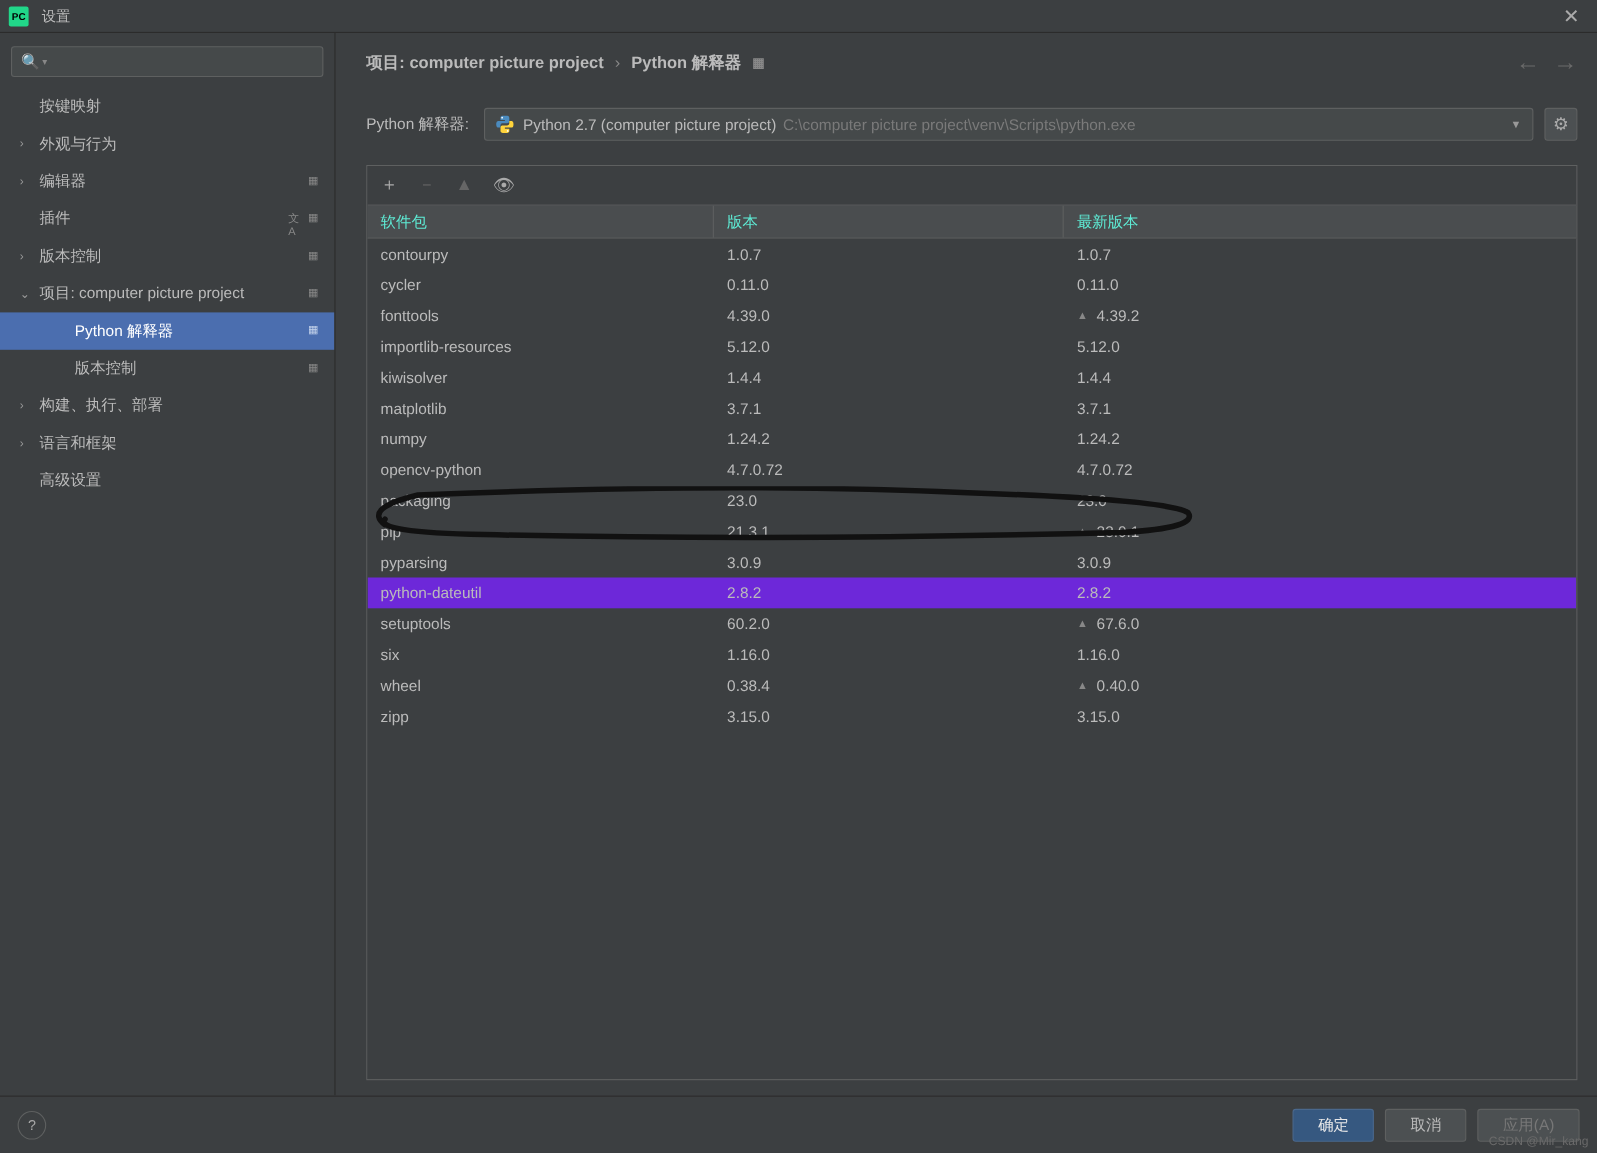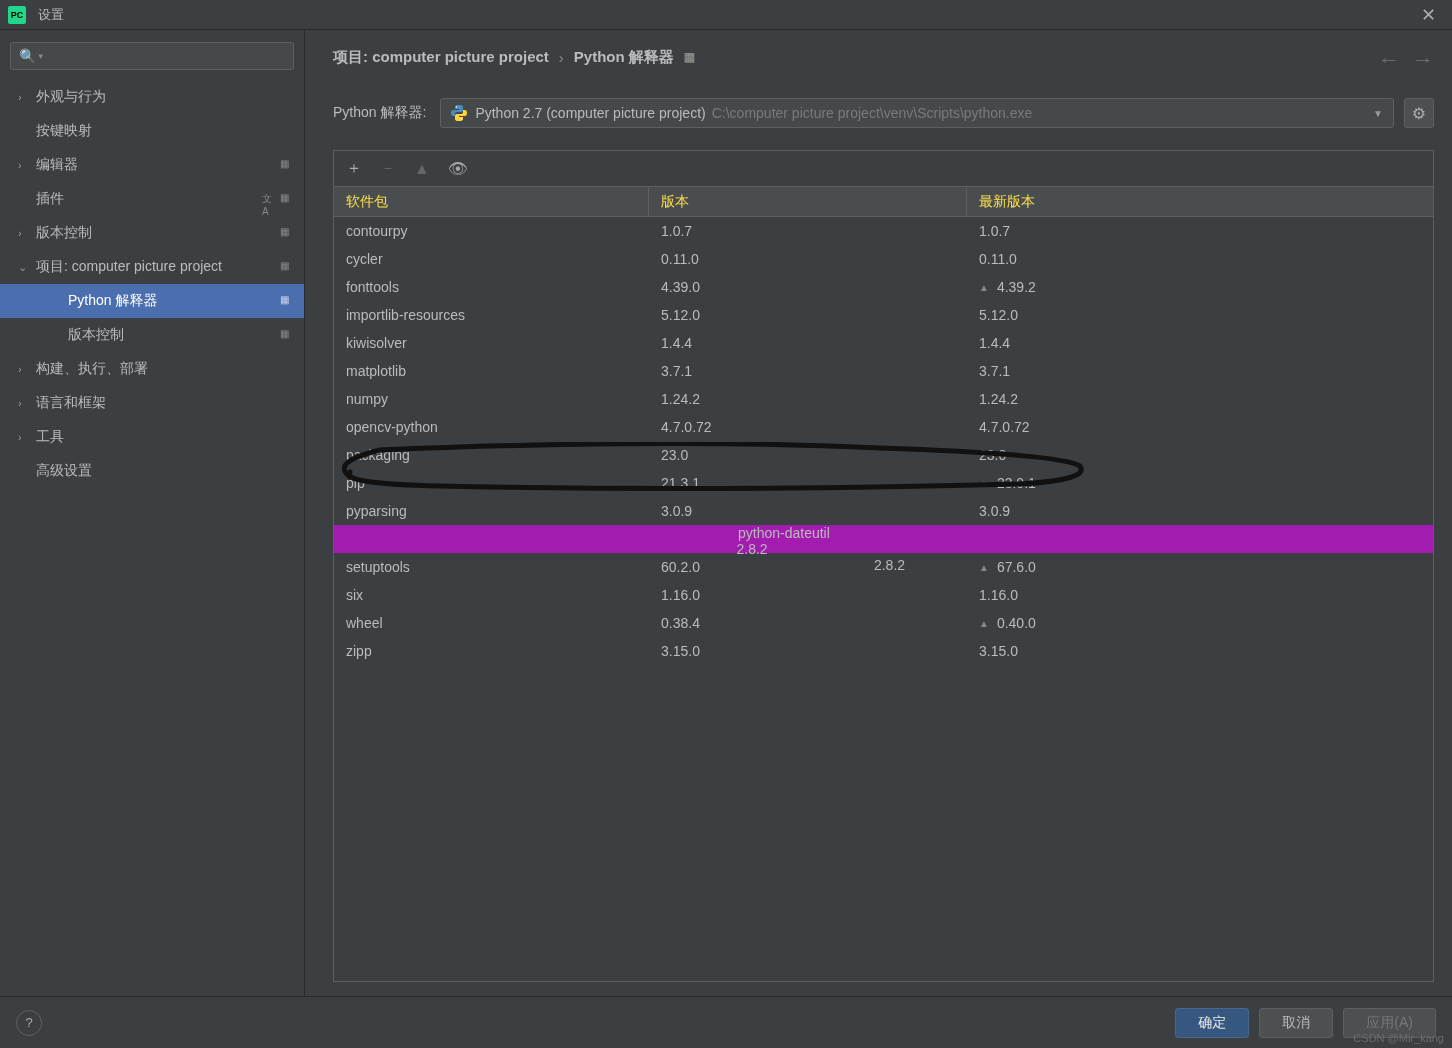--- a/index.html
+++ b/index.html
@@ -186,38 +186,38 @@
   cursor: pointer;
 }
 .pkg-toolbar .tb-btn.disabled { color: #666; cursor: default; }
 .pkg-header {
   height: 30px;
   background: #4a4d4f;
   border-bottom: 1px solid #5e6060;
   display: flex;
   align-items: center;
   font-size: 14px;
-  color: #fde047;
+  color: #5eead4;
 }
 .pkg-header .col1 { width: 315px; padding-left: 12px; border-right: 1px solid #5e6060; height: 100%; display: flex; align-items: center; }
 .pkg-header .col2 { width: 318px; padding-left: 12px; border-right: 1px solid #5e6060; height: 100%; display: flex; align-items: center; }
 .pkg-header .col3 { flex: 1; padding-left: 12px; height: 100%; display: flex; align-items: center; }
 .pkg-list {
   flex: 1;
   overflow: auto;
   background: #3c3f41;
 }
 .pkg-row {
   height: 28px;
   display: flex;
   align-items: center;
   font-size: 14px;
   color: #bbbbbb;
 }
-.pkg-row.hover { background: #a21caf; flex-direction: column; }
+.pkg-row.hover { background: #6d28d9; }
 .pkg-row .col1 { width: 315px; padding-left: 12px; }
 .pkg-row .col2 { width: 318px; padding-left: 12px; }
 .pkg-row .col3 { flex: 1; padding-left: 12px; display: flex; align-items: center; }
 .pkg-row .up-arrow {
   color: #888;
   font-size: 10px;
   margin-right: 8px;
 }
 .annotation {
   position: absolute;
@@ -283,27 +283,27 @@
   <div class="close">✕</div>
 </div>
 
 <div class="main-area">
   <div class="sidebar">
     <div class="search-box">
       <span class="mag">🔍</span>
       <span class="chev">▾</span>
     </div>
     <div class="tree" id="tree">
+        <div class="tree-item no-arrow">
+          <span class="arrow"></span>
+          <span class="label">按键映射</span>
+        </div>
         <div class="tree-item collapsed">
           <span class="arrow"></span>
           <span class="label">外观与行为</span>
-        </div>
-        <div class="tree-item no-arrow">
-          <span class="arrow"></span>
-          <span class="label">按键映射</span>
         </div>
         <div class="tree-item collapsed">
           <span class="arrow"></span>
           <span class="label">编辑器</span>
           <span class="badge">▦</span>
         </div>
         <div class="tree-item no-arrow">
           <span class="arrow"></span>
           <span class="label">插件</span>
           <span class="badge">文A</span>
@@ -329,24 +329,20 @@
           <span class="label">版本控制</span>
           <span class="badge">▦</span>
         </div>
         <div class="tree-item collapsed">
           <span class="arrow"></span>
           <span class="label">构建、执行、部署</span>
         </div>
         <div class="tree-item collapsed">
           <span class="arrow"></span>
           <span class="label">语言和框架</span>
-        </div>
-        <div class="tree-item collapsed">
-          <span class="arrow"></span>
-          <span class="label">工具</span>
         </div>
         <div class="tree-item no-arrow">
           <span class="arrow"></span>
           <span class="label">高级设置</span>
         </div>
       </div>
   </div>
 
   <div class="content">
     <div class="breadcrumb">

